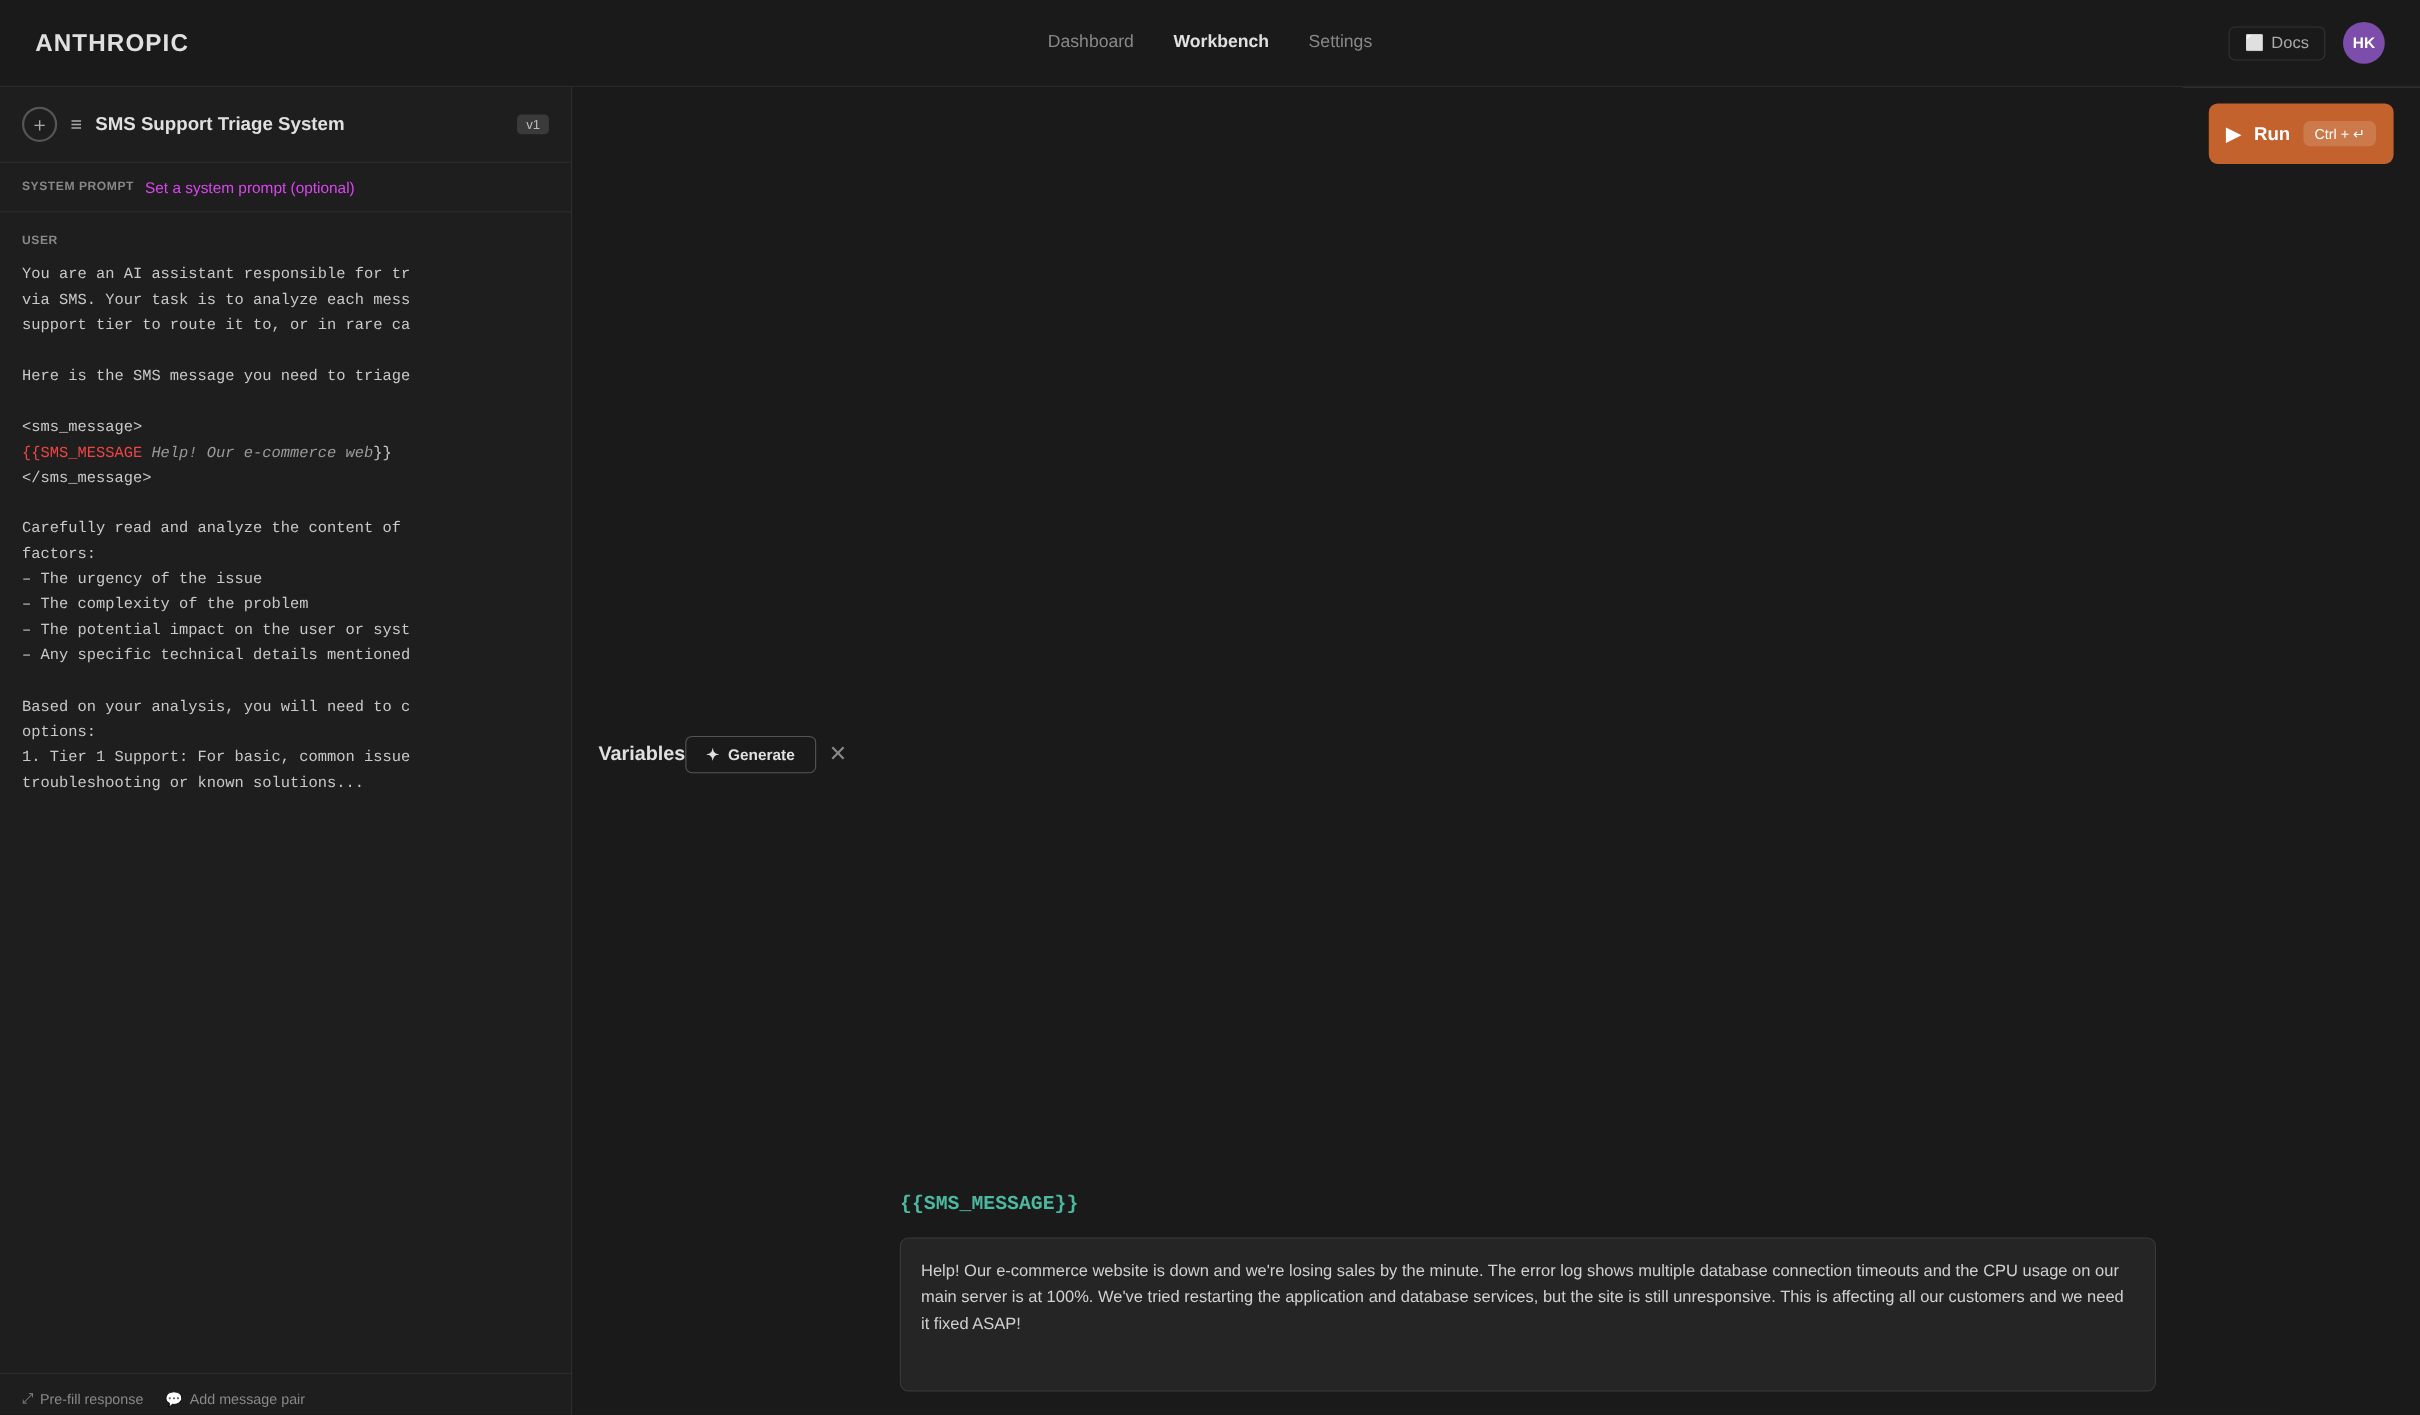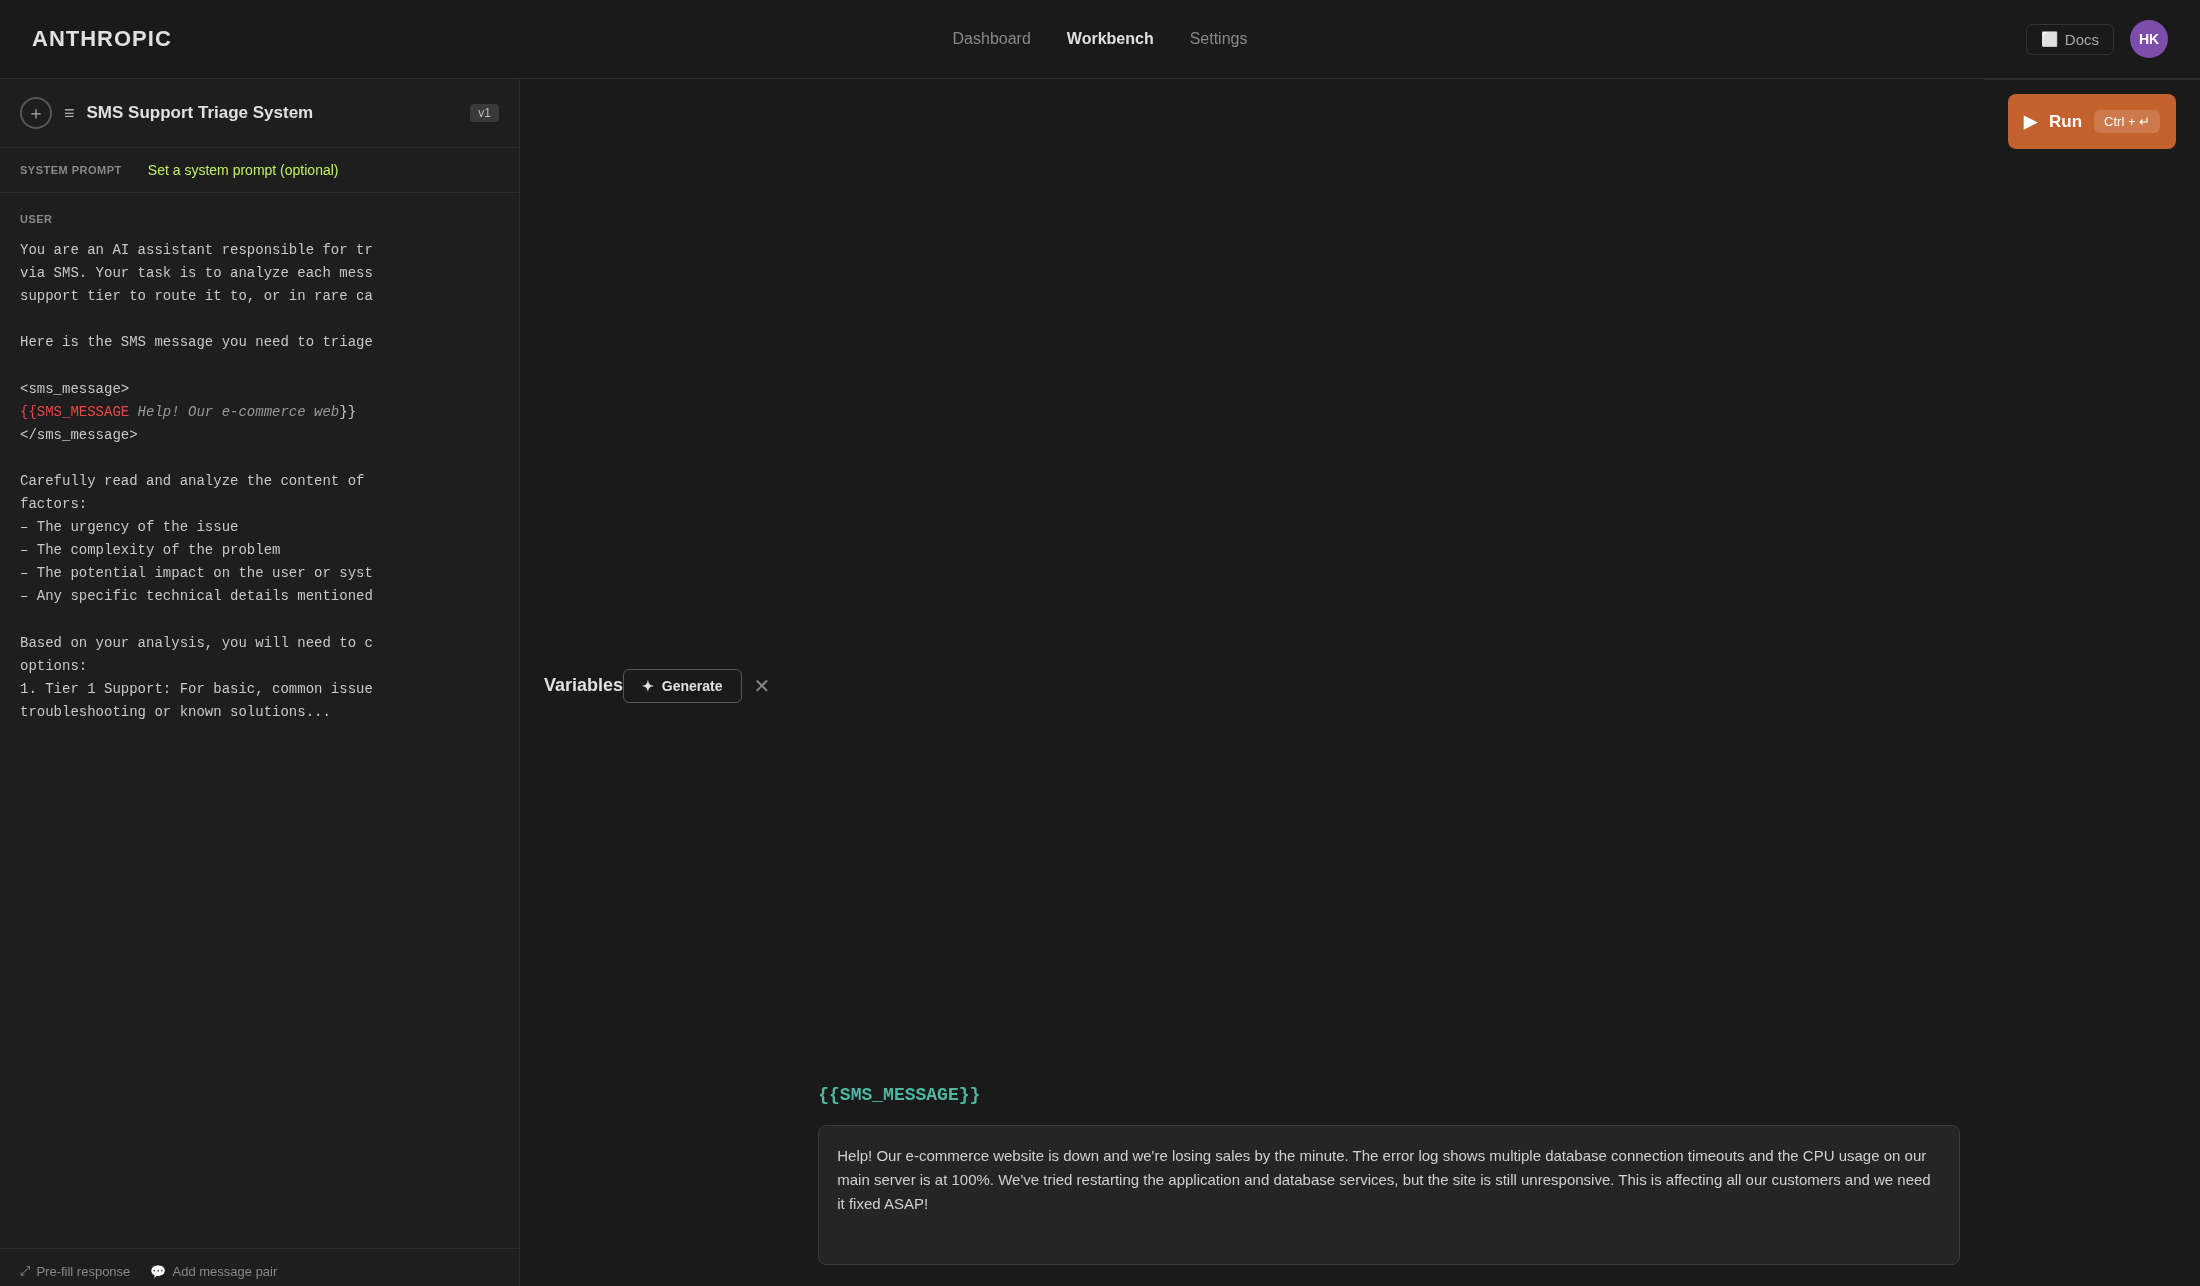--- a/index.html
+++ b/index.html
@@ -146,35 +146,35 @@
       color: #bbb;
       font-size: 12px;
       padding: 2px 8px;
       border-radius: 4px;
     }
 
     
     .system-prompt-bar {
       display: flex;
       align-items: center;
-      gap: 26px;
+      gap: 10px;
       padding: 14px 20px;
       border-bottom: 1px solid #2e2e2e;
     }
 
     .system-prompt-label {
       font-size: 11px;
       font-weight: 700;
       color: #888;
       letter-spacing: 0.5px;
     }
 
     .system-prompt-placeholder {
       font-size: 14px;
-      color: #bef264;
+      color: #d946ef;
     }
 
     
     .user-section {
       flex: 1;
       overflow-y: auto;
       padding: 20px;
     }
 
     .user-label {

